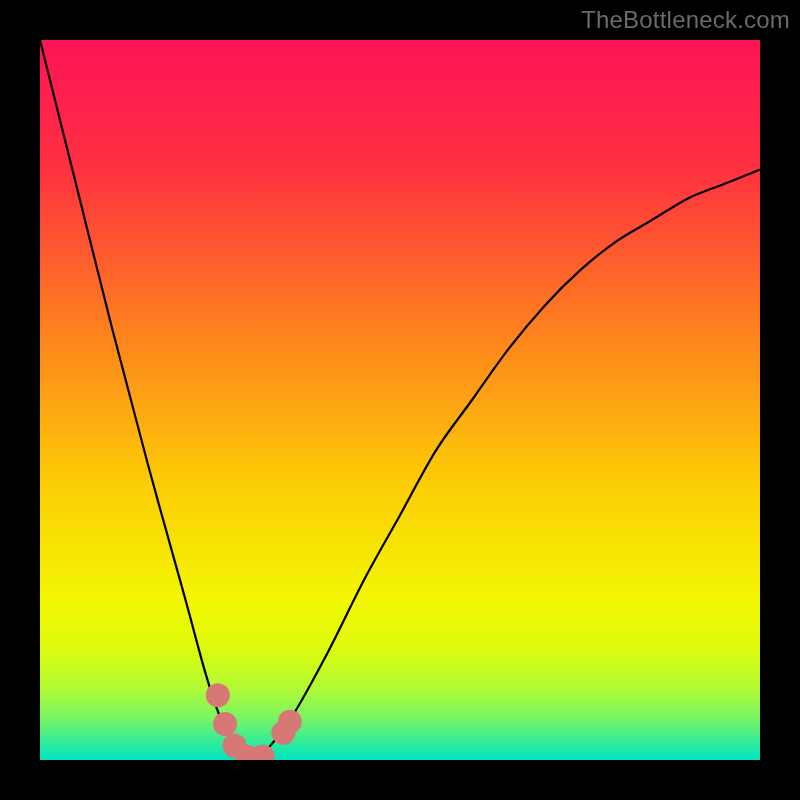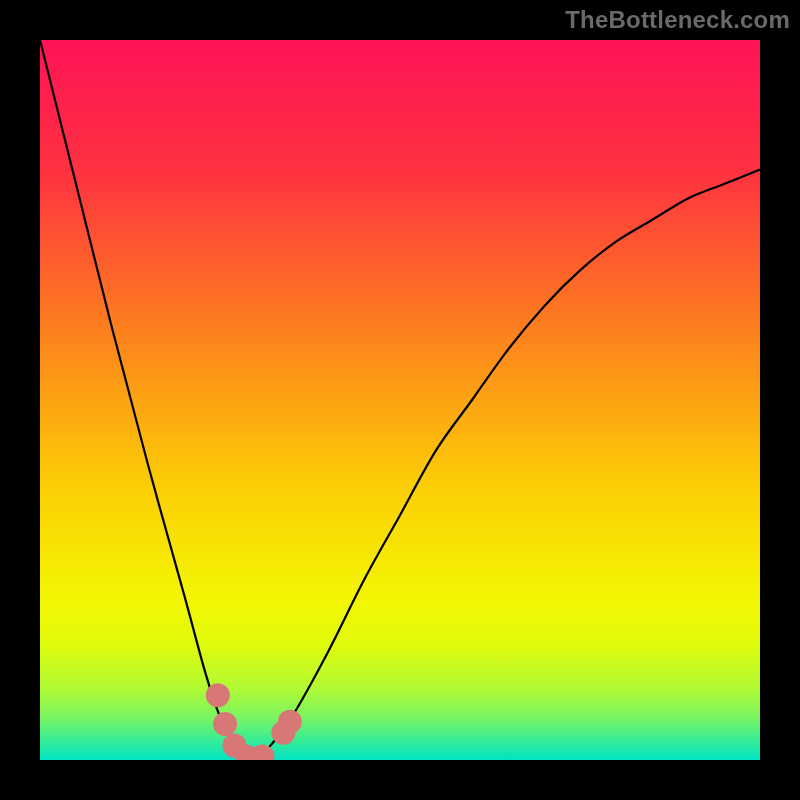--- a/index.html
+++ b/index.html
@@ -33,21 +33,21 @@
     top: 0;
     width: 100%;
     height: 100%;
   }
   .watermark {
     position: absolute;
     top: 6px;
     right: 10px;
     font-size: 24px;
     color: #6a6a6a;
-    font-weight: 700;
+    font-weight: 400;
     letter-spacing: 0.2px;
   }
   svg.curve {
     position: absolute;
     left: 0;
     top: 0;
     width: 100%;
     height: 100%;
   }
 </style>

